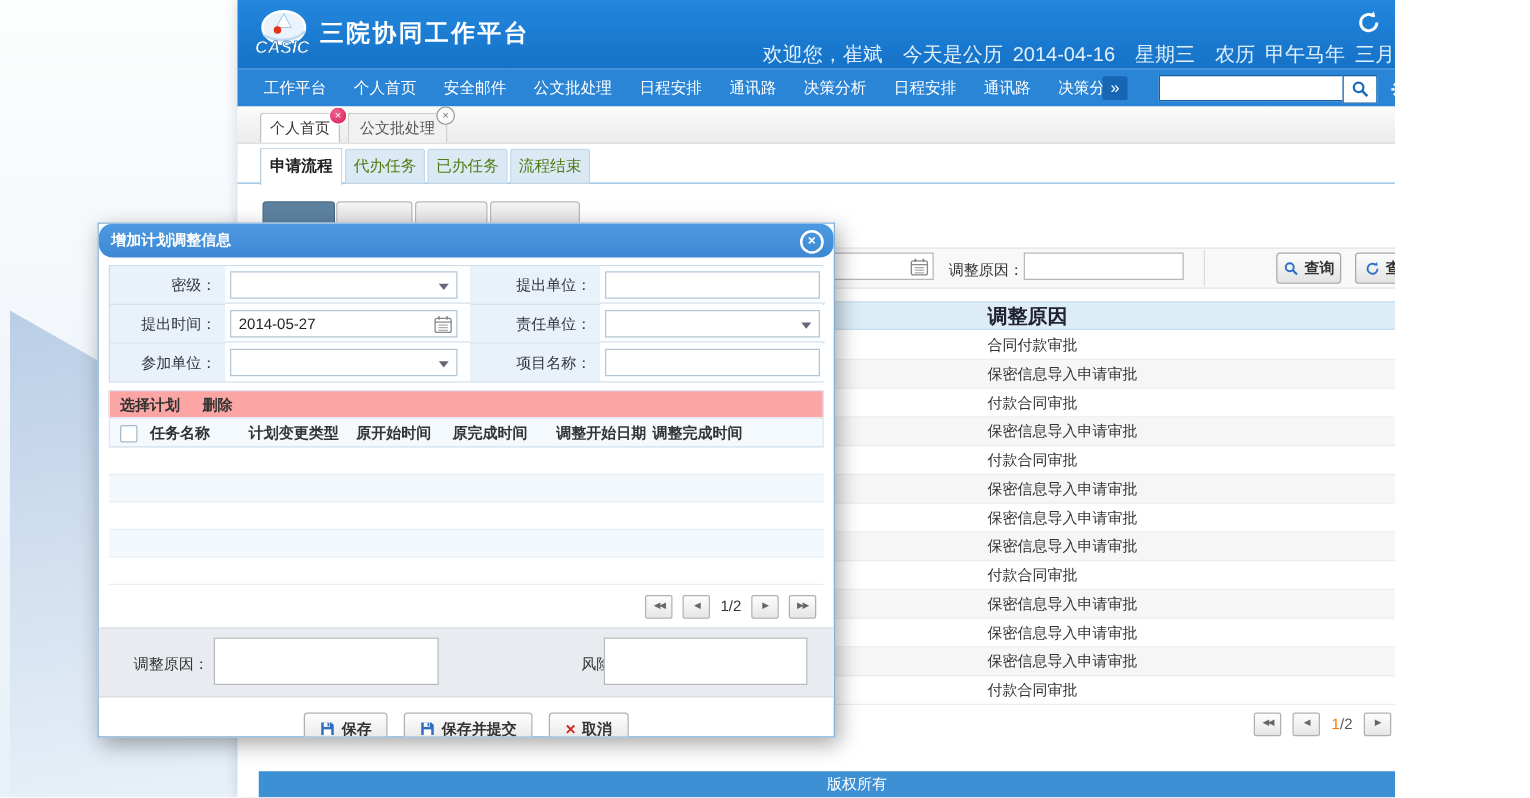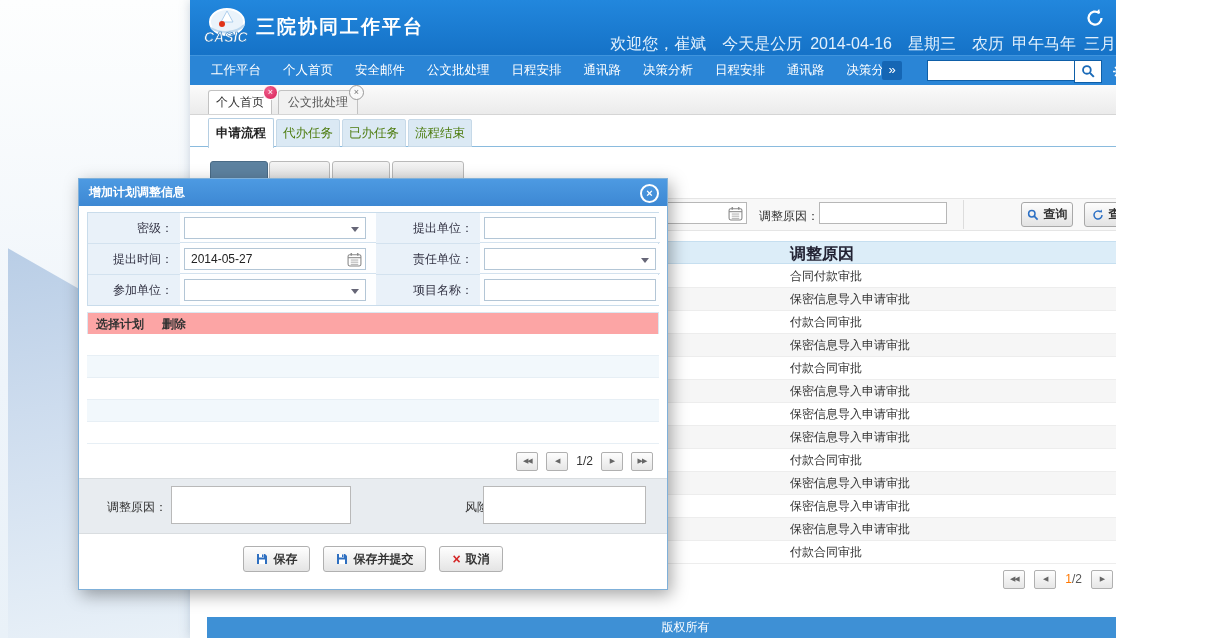--- a/index.html
+++ b/index.html
@@ -80,21 +80,21 @@
   .pgbtn{width:20px;height:17px;background:linear-gradient(180deg,#fdfdfd,#e6e6e6);border:1px solid #b0b0b0;
      border-radius:2px;color:#666;font-size:7px;line-height:15px;text-align:center;letter-spacing:-1px;cursor:pointer;}
   .pg-label{font-size:12px;color:#555;}
   .pg-cur{color:#f70;}
   
   .footer{position:absolute;left:17px;right:0;top:617px;height:21px;background:#3e90d5;color:#fff;
      font-size:12px;text-align:center;line-height:21px;}
   
   .modal{position:absolute;left:78px;top:178px;width:590px;height:412px;background:#fff;z-index:20;
      border:1px solid #7fb0d9;box-sizing:border-box;box-shadow:3px 5px 16px rgba(0,0,0,.35);overflow:hidden;}
-  .m-head{height:27px;background:linear-gradient(180deg,#4d9ae2,#3d88d3);position:relative;}
+  .m-head{height:27px;background:linear-gradient(180deg,#4d9ae2,#3d88d3);position:relative;border-radius:11px;}
   .m-title{position:absolute;left:10px;top:0;line-height:27px;color:#fff;font-size:12px;font-weight:bold;}
   .m-close{position:absolute;right:8px;top:5px;width:15px;height:15px;border:2px solid #fff;border-radius:50%;
      color:#fff;font-size:11px;font-weight:bold;line-height:14px;text-align:center;cursor:pointer;}
   .mform{display:grid;grid-template-columns:92px 196px 104px 180px;margin:6px 8px 0 8px;border:1px solid #c9dceb;}
   .ml{background:#e9f1f9;border-bottom:1px solid #d3e2ef;height:30px;line-height:30px;text-align:right;
      padding-right:7px;font-size:12px;color:#334;}
   .mf{background:#fdfeff;border-bottom:1px solid #d3e2ef;height:30px;padding:4px 0 0 4px;box-sizing:border-box;}
   .mform .last{border-bottom:none;}
   .sel{position:relative;width:182px;height:22px;background:#fff;border:1px solid #b3c6d6;box-sizing:border-box;cursor:pointer;}
   .sel.narrow{width:172px;}
@@ -300,20 +300,29 @@
             <span class="arr"></span>
           </div>
         </div>
       <div class="ml last">项目名称：</div>
       <div class="mf last"><input class="ipt" style=""></div>
     </div>
 
     <div class="plan-bar">
       <span>选择计划</span><span class="gap">删除</span>
     </div>
+    <div class="plan-head">
+      <div class="cbx"></div>
+      <span style="left:32px;">任务名称</span>
+      <span style="left:111px;">计划变更类型</span>
+      <span style="left:197px;">原开始时间</span>
+      <span style="left:274px;">原完成时间</span>
+      <span style="left:357px;">调整开始日期</span>
+      <span style="left:434px;">调整完成时间</span>
+    </div>
     <div class="prow"></div>
     <div class="prow alt"></div>
     <div class="prow"></div>
     <div class="prow alt"></div>
     <div class="prow"></div>
 
     <div class="m-pager">
       <div class="pgbtn">◀◀</div>
       <div class="pgbtn">◀</div>
       <div class="pg-label" style="color:#333;">1/2</div>

